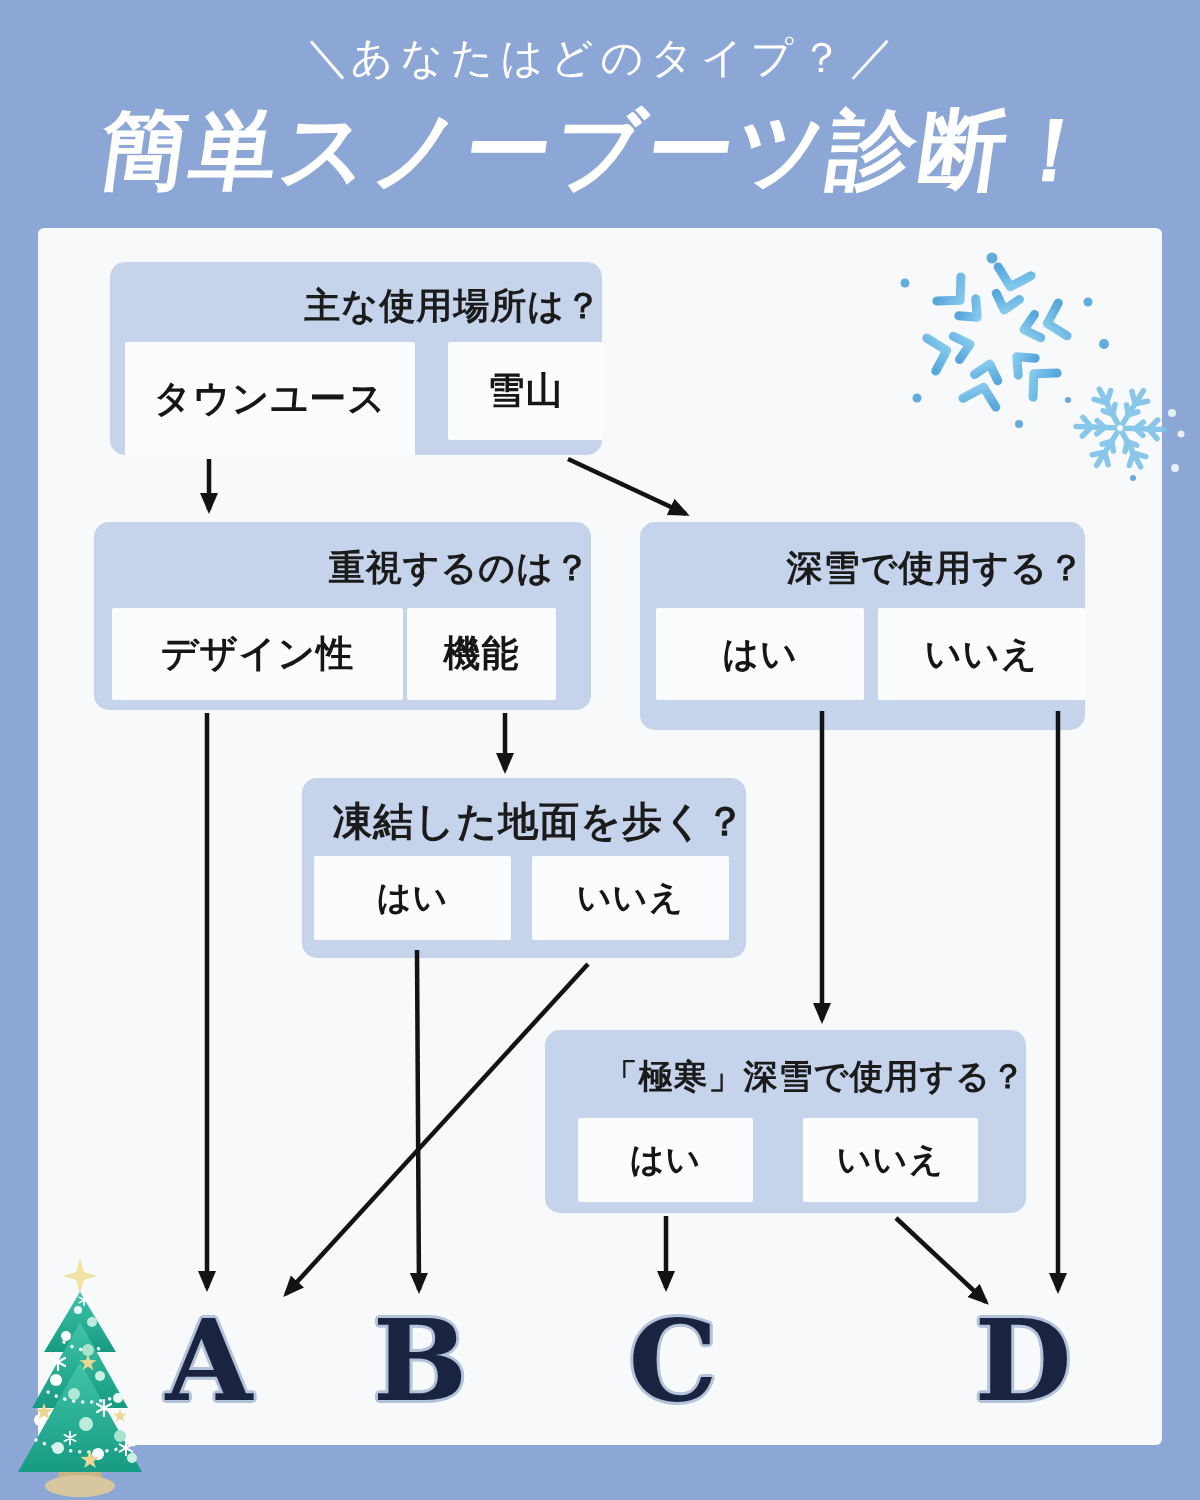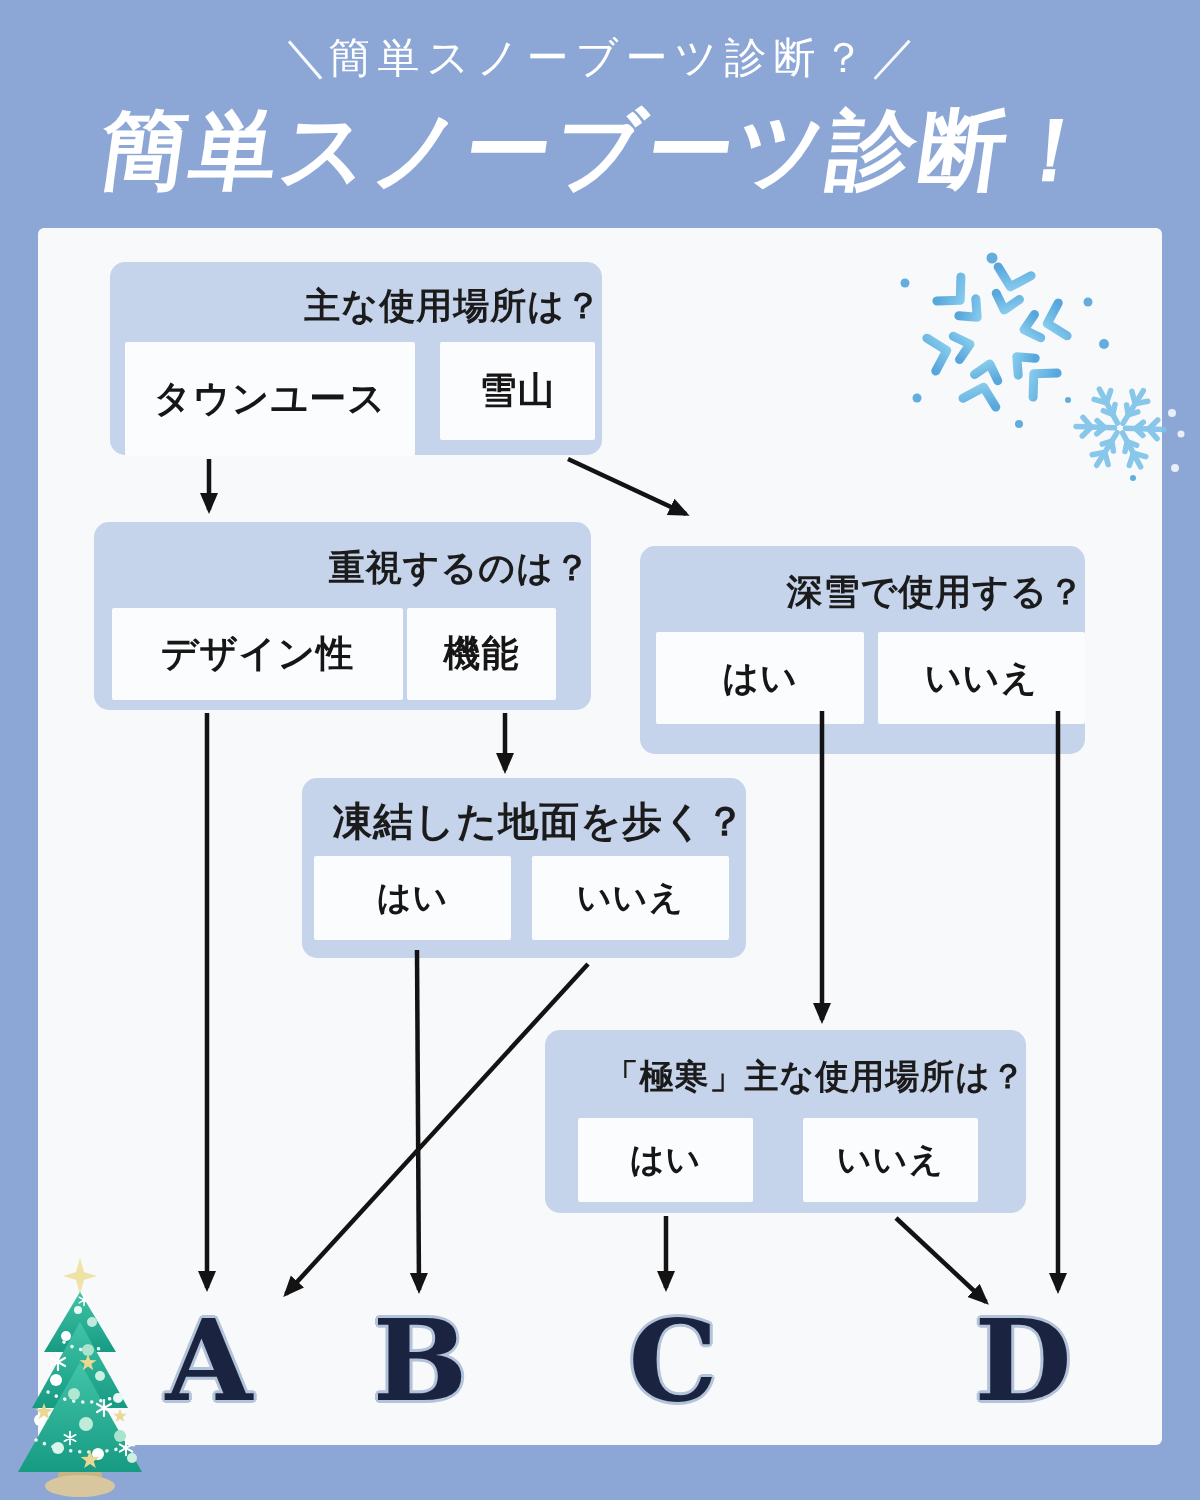--- a/index.html
+++ b/index.html
@@ -54,51 +54,51 @@
       -2px -2px 0 #B3C3DA, 2px -2px 0 #B3C3DA,
       -2px 2px 0 #B3C3DA, 2px 2px 0 #B3C3DA;
   }
   svg.overlay{position:absolute;left:0;top:0;pointer-events:none;}
 </style>
 </head>
 <body>
 
 <div class="page">
 
-  <div class="subtitle"><span class="slash">＼</span><span>簡単スノーブーツ診断？</span><span class="slash">／</span></div>
+  <div class="subtitle"><span class="slash">＼</span><span>あなたはどのタイプ？</span><span class="slash">／</span></div>
   <div class="title">簡単スノーブーツ診断！</div>
 
   <div class="canvas"></div>
 
   <div class="node" style="left:110px;top:262px;width:492px;height:193px">
     <div class="q" style="top:20px;font-size:36px">主な使用場所は？</div>
     <div class="opt" style="left:15px;top:80px;width:290px;height:114px;font-size:37px">タウンユース</div>
-    <div class="opt" style="left:330px;top:80px;width:155px;height:98px;font-size:37px">雪山</div>
+    <div class="opt" style="left:338px;top:80px;width:155px;height:98px;font-size:37px">雪山</div>
   </div>
 
   <div class="node" style="left:94px;top:522px;width:497px;height:188px">
     <div class="q" style="top:22px;font-size:36px">重視するのは？</div>
     <div class="opt" style="left:18px;top:86px;width:291px;height:92px;font-size:37px">デザイン性</div>
     <div class="opt" style="left:313px;top:86px;width:149px;height:92px;font-size:37px">機能</div>
   </div>
 
-  <div class="node" style="left:640px;top:546px;width:445px;height:208px">
+  <div class="node" style="left:640px;top:522px;width:445px;height:208px">
     <div class="q" style="top:22px;font-size:36px">深雪で使用する？</div>
     <div class="opt" style="left:16px;top:86px;width:208px;height:92px;font-size:36px">はい</div>
     <div class="opt" style="left:238px;top:86px;width:207px;height:92px;font-size:36px">いいえ</div>
   </div>
 
   <div class="node" style="left:302px;top:778px;width:444px;height:180px">
     <div class="q" style="top:16px;font-size:40px">凍結した地面を歩く？</div>
     <div class="opt" style="left:12px;top:78px;width:197px;height:84px;font-size:34px">はい</div>
     <div class="opt" style="left:230px;top:78px;width:197px;height:84px;font-size:34px">いいえ</div>
   </div>
 
   <div class="node" style="left:545px;top:1030px;width:481px;height:183px">
-    <div class="q" style="top:24px;font-size:34px">「極寒」主な使用場所は？</div>
+    <div class="q" style="top:24px;font-size:34px">「極寒」深雪で使用する？</div>
     <div class="opt" style="left:33px;top:88px;width:175px;height:84px;font-size:34px">はい</div>
     <div class="opt" style="left:258px;top:88px;width:175px;height:84px;font-size:34px">いいえ</div>
   </div>
 
   <div class="letter" style="left:209px;top:1305px">A</div>
   <div class="letter" style="left:420px;top:1305px">B</div>
   <div class="letter" style="left:673px;top:1305px">C</div>
   <div class="letter" style="left:1023px;top:1305px">D</div>
 
   <svg class="overlay" width="1200" height="1500" viewBox="0 0 1200 1500">

